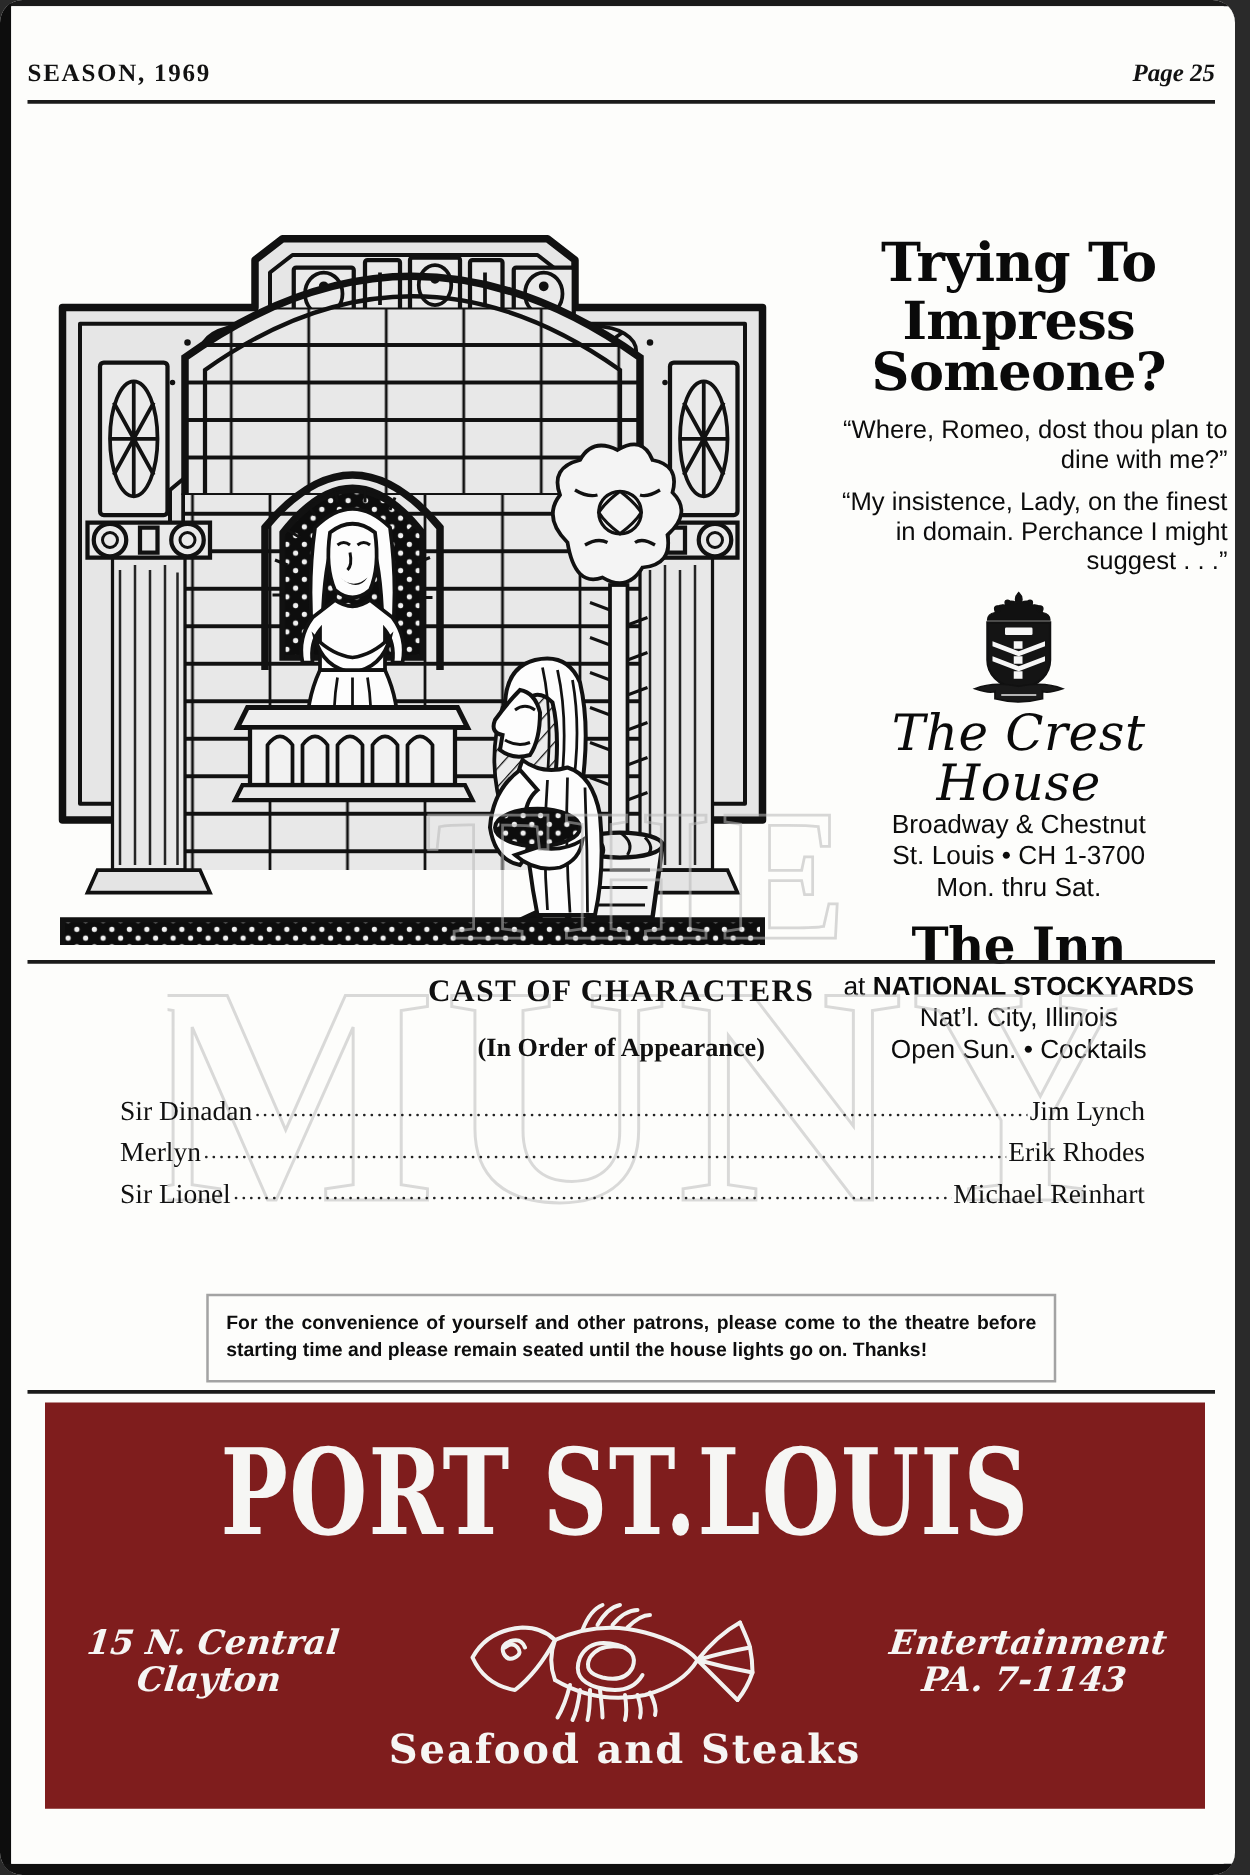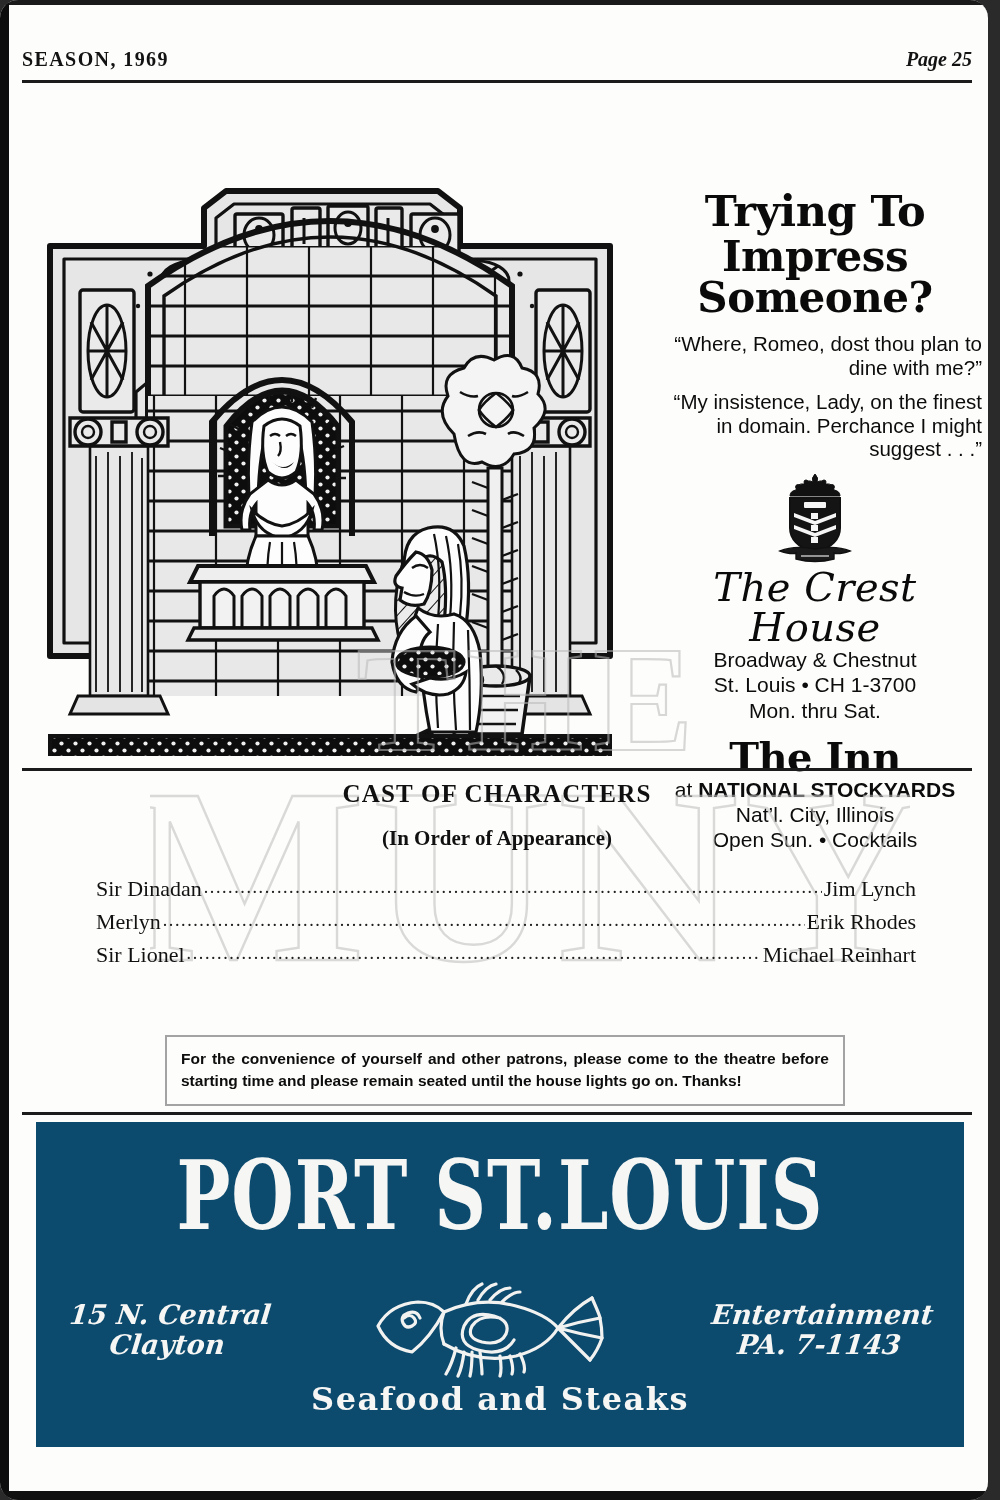--- a/index.html
+++ b/index.html
@@ -152,21 +152,21 @@
   .rule-cast {
     position: absolute;
     left: 22px; top: 768px;
     width: 950px; height: 3px;
     background: #1b1b1b;
   }
 
   
   .watermark {
     position: absolute;
-    left: 150px; top: 600px;
+    left: 134px; top: 600px;
     width: 760px; height: 430px;
     pointer-events: none;
     opacity: 0.55;
   }
   .watermark svg { width: 100%; height: 100%; display:block; }
 
   
   .cast-title {
     position: absolute;
     left: 22px; top: 780px;
@@ -253,21 +253,21 @@
     left: 22px; top: 1112px;
     width: 950px; height: 3px;
     background: #1b1b1b;
   }
 
   
   .ad-port {
     position: absolute;
     left: 36px; top: 1122px;
     width: 928px; height: 325px;
-    background: #0c4a6e;
+    background: #7f1d1d;
     overflow: hidden;
   }
   .port-title {
     position: absolute;
     left: 0; top: 26px;
     width: 928px;
     text-align: center;
     font-family: "DejaVu Serif", "Liberation Serif", serif;
     font-weight: bold;
     font-size: 78px;

